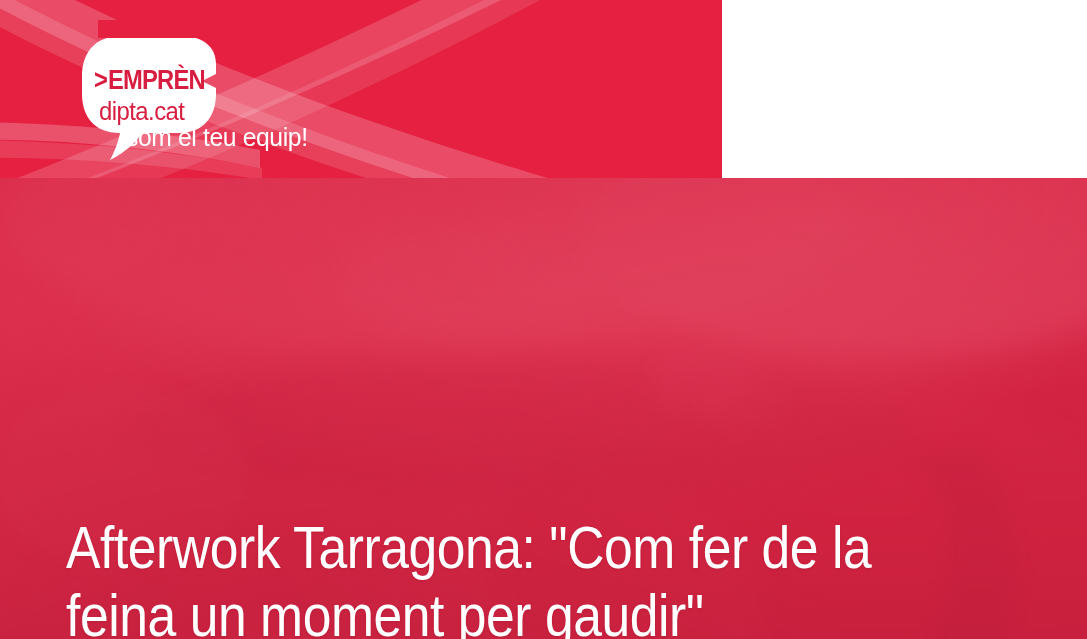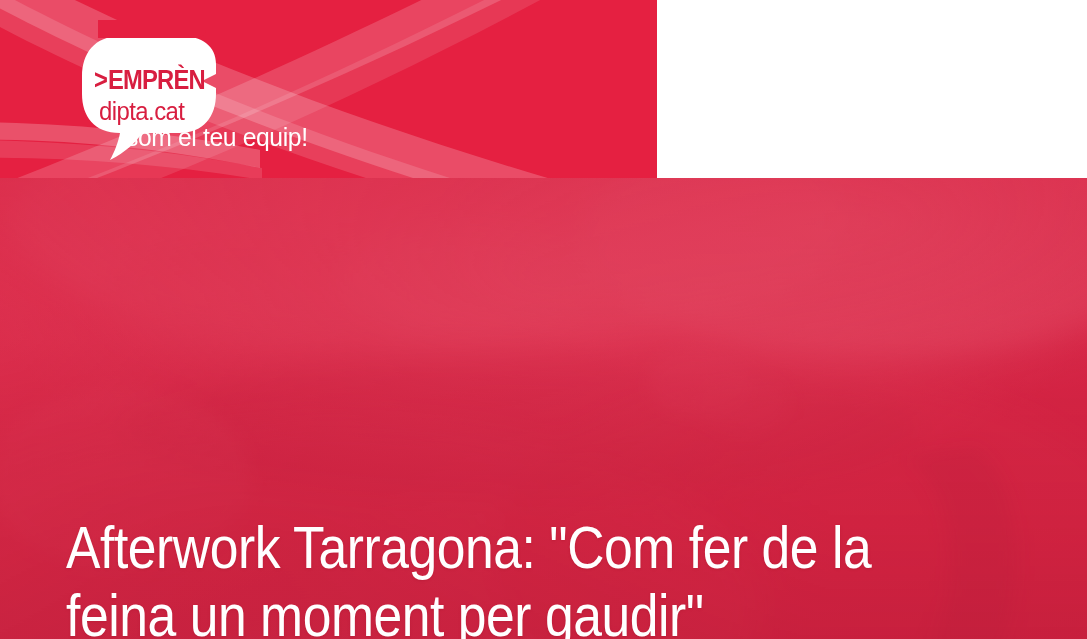--- a/index.html
+++ b/index.html
@@ -21,21 +21,21 @@
     height: 639px;
     background: #ffffff;
     overflow: hidden;
   }
 
   
   .banner {
     position: absolute;
     left: 0;
     top: 0;
-    width: 657px;
+    width: 722px;
     height: 178px;
     background: #E52041;
     overflow: hidden;
   }
   .banner-swoosh {
     position: absolute;
     left: 0;
     top: 0;
     width: 597px;
     height: 178px;

